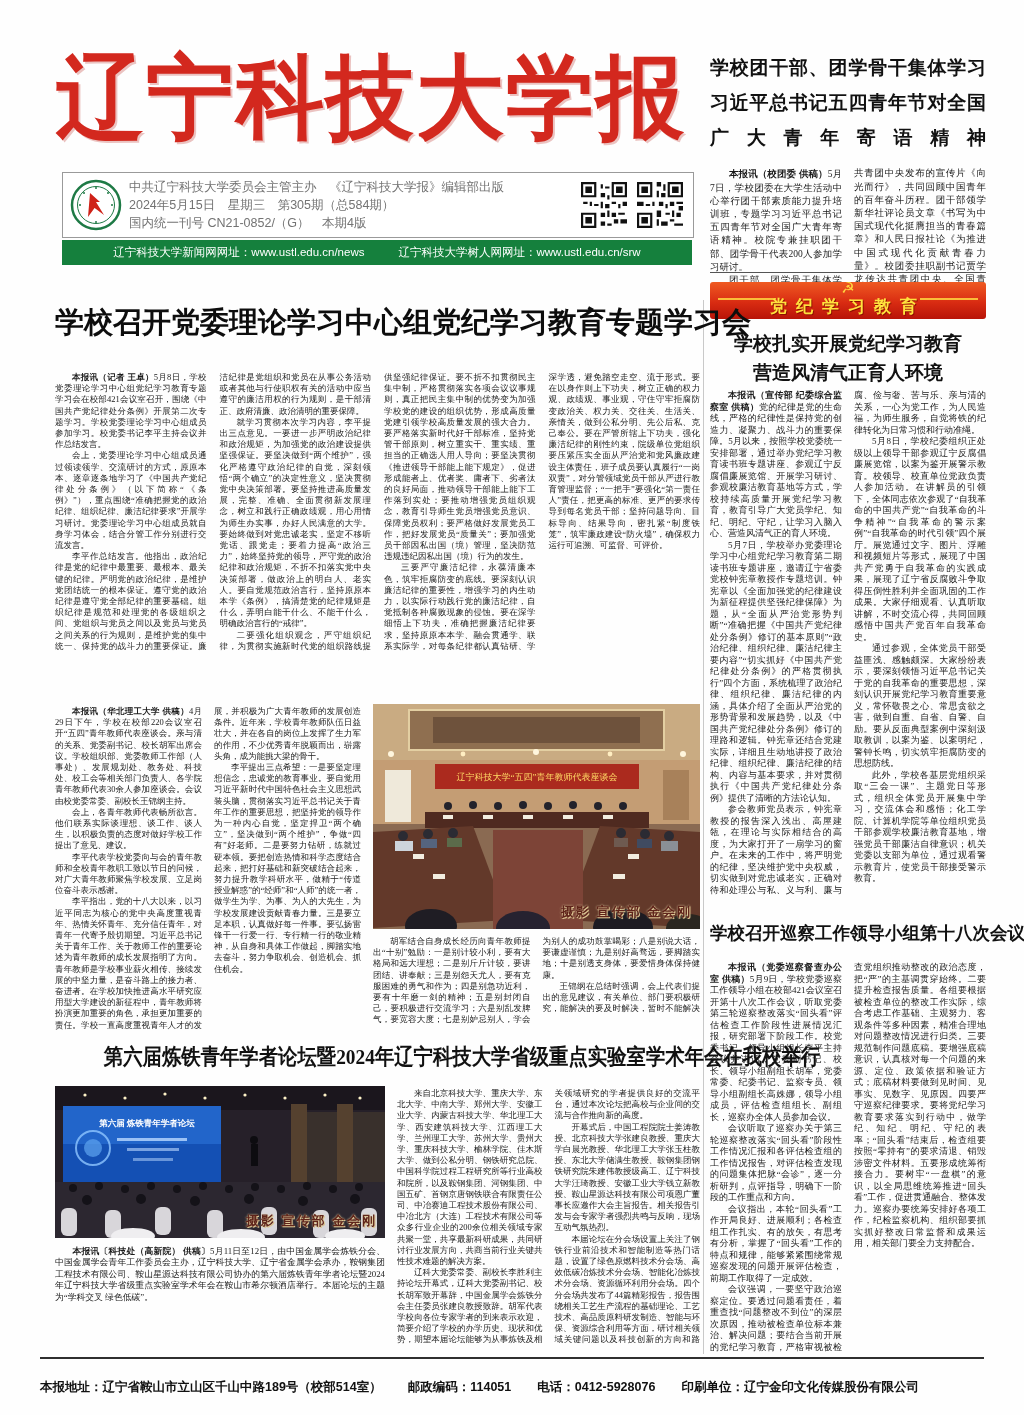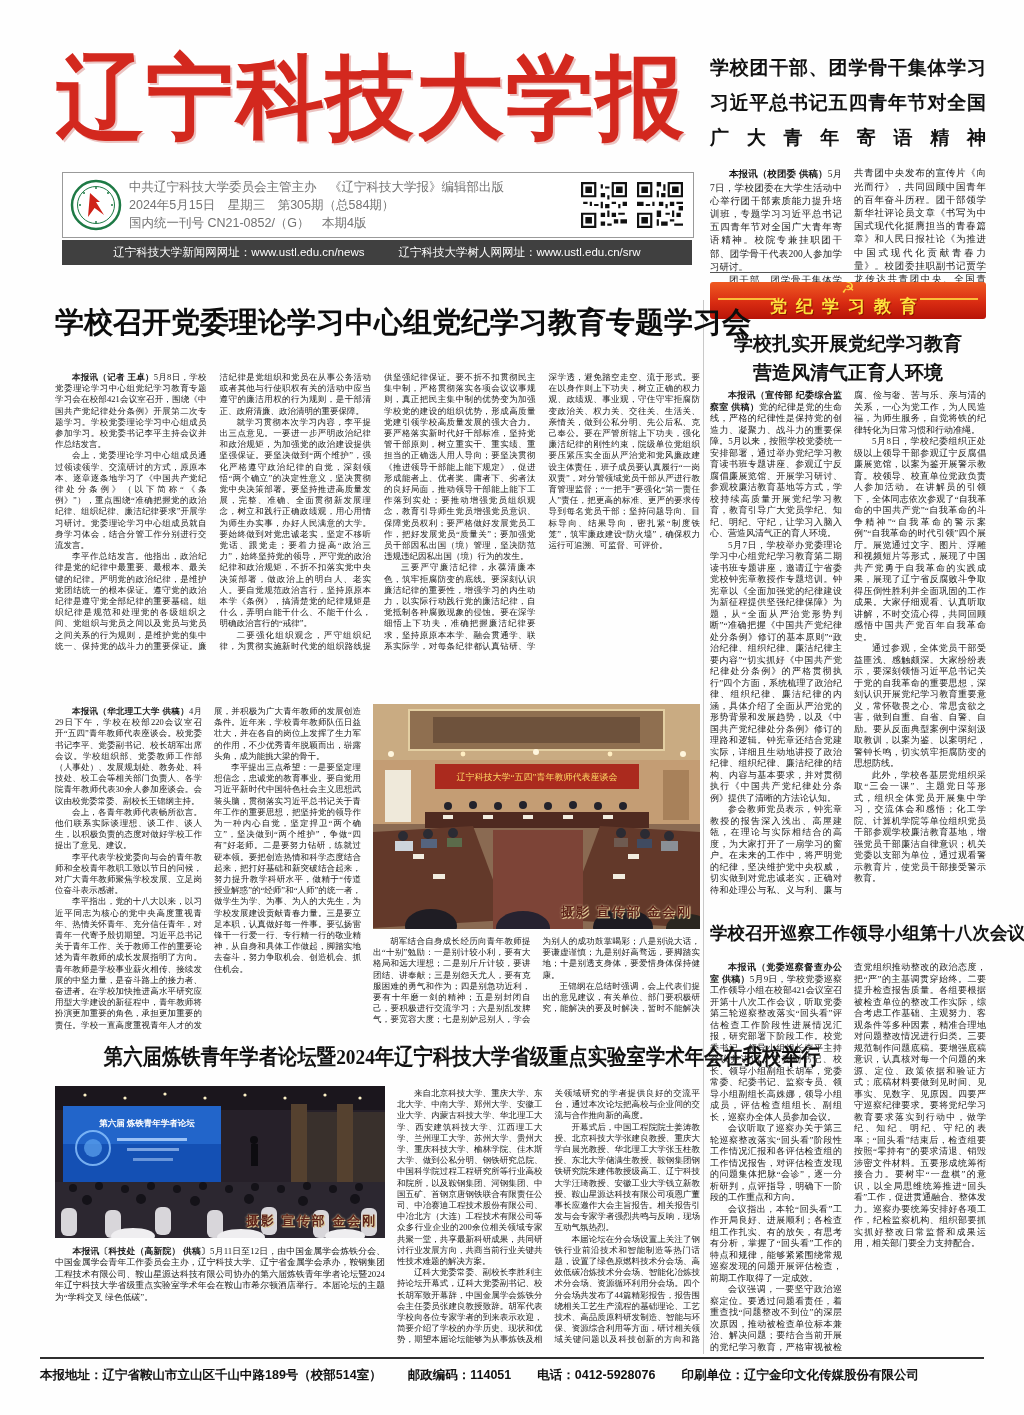--- a/index.html
+++ b/index.html
@@ -10,21 +10,21 @@
     font-size:88px;line-height:138px;font-weight:bold;color:#d3281e;
     font-family:"DejaVu Serif","Liberation Serif",serif;letter-spacing:2px;white-space:nowrap;
     text-shadow:2px 2px 0 rgba(180,20,10,.25);transform:scaleY(1.04);}
   .info-box{position:absolute;left:62px;top:172px;width:630px;height:64px;border:1px solid #9a9a9a;
     display:flex;align-items:center;background:#fff;}
   .logo-wrap{width:66px;display:flex;justify-content:center;}
   .info-lines{flex:1;font-size:12.5px;line-height:18px;color:#737373;
     font-family:"Liberation Sans","DejaVu Sans",sans-serif;}
   .qr-wrap{display:flex;gap:10px;margin-right:10px;}
   .qr{width:46px;height:46px;}
-  .green-bar{position:absolute;left:62px;top:240px;width:630px;height:25px;background:#404040;
+  .green-bar{position:absolute;left:62px;top:240px;width:630px;height:25px;background:#15803d;
     color:#fff;font-size:11.5px;line-height:25px;display:flex;justify-content:center;gap:34px;
     font-family:"Liberation Sans","DejaVu Sans",sans-serif;}
   
   .body-text p{margin:0;text-indent:2em;text-align:justify;}
   .body-text{text-align:justify;}
   .lead-in{font-weight:bold;font-family:"Liberation Sans","DejaVu Sans",sans-serif;}
   
   .tr-art{position:absolute;left:710px;top:50px;width:276px;}
   .tr-title{font-size:19px;font-weight:bold;line-height:1.85;text-align:justify;text-align-last:justify;
     color:#111;}
@@ -72,21 +72,21 @@
   .a3-title{position:absolute;left:55px;top:1042px;width:645px;text-align:center;font-weight:bold;
     color:#111;}
   .a3-title span{display:inline-block;font-size:22px;white-space:nowrap;transform:scaleX(.88);transform-origin:center;}
   .a3-photo{position:absolute;left:55px;top:1086px;width:330px;height:152px;overflow:hidden;}
   .a3-below{position:absolute;left:55px;top:1246px;width:330px;height:112px;
     font-size:8.8px;line-height:11.4px;overflow:hidden;}
   .a3-right{position:absolute;left:397px;top:1088px;width:303px;height:268px;
     column-count:2;column-gap:12px;column-fill:auto;font-size:8.5px;line-height:11.2px;overflow:hidden;}
   
   .footer{position:absolute;left:40px;top:1357px;width:944px;border-top:2px solid #2f2f2f;
-    padding-top:8px;display:flex;gap:26px;font-size:12.5px;font-weight:bold;color:#111;
+    padding-top:20px;display:flex;gap:26px;font-size:12.5px;font-weight:bold;color:#111;
     font-family:"Liberation Sans","DejaVu Sans",sans-serif;white-space:nowrap;}
 </style>
 </head>
 <body>
 
 <div class="page">
 
   <div class="masthead-title">辽宁科技大学报</div>
 
   <div class="info-box">
@@ -172,21 +172,21 @@
   <div class="lead-body body-text">
     <p><b class="lead-in">本报讯（记者 王卓）</b><span>5月8日，学校党委理论学习中心组党纪学习教育专题学习会在校部421会议室召开，围绕《中国共产党纪律处分条例》开展第二次专题学习。学校党委理论学习中心组成员参加学习。校党委书记李平主持会议并作总结发言。</span></p>
     <p>会上，党委理论学习中心组成员通过领读领学、交流研讨的方式，原原本本、逐章逐条地学习了《中国共产党纪律处分条例》（以下简称“《条例》”），重点围绕“准确把握党的政治纪律、组织纪律、廉洁纪律要求”开展学习研讨。党委理论学习中心组成员就自身学习体会，结合分管工作分别进行交流发言。</p>
     <p>李平作总结发言。他指出，政治纪律是党的纪律中最重要、最根本、最关键的纪律。严明党的政治纪律，是维护党团结统一的根本保证。遵守党的政治纪律是遵守党全部纪律的重要基础。组织纪律是规范和处理党的各级组织之间、党组织与党员之间以及党员与党员之间关系的行为规则，是维护党的集中统一、保持党的战斗力的重要保证。廉洁纪律是党组织和党员在从事公务活动或者其他与行使职权有关的活动中应当遵守的廉洁用权的行为规则，是干部清正、政府清廉、政治清明的重要保障。</p>
     <p>就学习贯彻本次学习内容，李平提出三点意见。一要进一步严明政治纪律和政治规矩，为加强党的政治建设提供坚强保证。要坚决做到“两个维护”，强化严格遵守政治纪律的自觉，深刻领悟“两个确立”的决定性意义，坚决贯彻党中央决策部署。要坚持推进高质量发展，完整、准确、全面贯彻新发展理念，树立和践行正确政绩观，用心用情为师生办实事，办好人民满意的大学。要始终做到对党忠诚老实，坚定不移听党话、跟党走；要着力提高“政治三力”，始终坚持党的领导，严守党的政治纪律和政治规矩，不折不扣落实党中央决策部署，做政治上的明白人、老实人。要自觉规范政治言行，坚持原原本本学《条例》，搞清楚党的纪律规矩是什么，弄明白能干什么、不能干什么，明确政治言行的“戒律”。</p>
     <p>二要强化组织观念，严守组织纪律，为贯彻实施新时代党的组织路线提供坚强纪律保证。要不折不扣贯彻民主集中制，严格贯彻落实各项会议议事规则，真正把民主集中制的优势变为加强学校党的建设的组织优势，形成高质量党建引领学校高质量发展的强大合力。要严格落实新时代好干部标准，坚持党管干部原则，树立重实干、重实绩、重担当的正确选人用人导向；要坚决贯彻《推进领导干部能上能下规定》，促进形成能者上、优者奖、庸者下、劣者汰的良好局面，推动领导干部能上能下工作落到实处；要推动增强党员组织观念，教育引导师生党员增强党员意识、保障党员权利；要严格做好发展党员工作，把好发展党员“质量关”；要加强党员干部因私出国（境）管理，坚决防范违规违纪因私出国（境）行为的发生。</p>
     <p>三要严守廉洁纪律，永葆清廉本色，筑牢拒腐防变的底线。要深刻认识廉洁纪律的重要性，增强学习的内生动力，以实际行动践行党的廉洁纪律，自觉抵制各种腐败现象的侵蚀。要在深学细悟上下功夫，准确把握廉洁纪律要求，坚持原原本本学、融会贯通学、联系实际学，对每条纪律都认真钻研、学深学透，避免踏空走空、流于形式。要在以身作则上下功夫，树立正确的权力观、政绩观、事业观，守住守牢拒腐防变政治关、权力关、交往关、生活关、亲情关，做到公私分明、先公后私、克己奉公。要在严管所辖上下功夫，强化廉洁纪律的刚性约束，院级单位党组织要压紧压实全面从严治党和党风廉政建设主体责任，班子成员要认真履行“一岗双责”，对分管领域党员干部从严进行教育管理监督；“一把手”要强化“第一责任人”责任，把更高的标准、更严的要求传导到每名党员干部；坚持问题导向、目标导向、结果导向，密扎紧“制度铁笼”，筑牢廉政建设“防火墙”，确保权力运行可追溯、可监督、可评价。</p>
   </div>
 
   <div class="a2-left body-text">
-    <p><b class="lead-in">本报讯（华北理工大学 供稿）</b><span>4月29日下午，学校在校部220会议室召开“五四”青年教师代表座谈会。校党委书记李平、党委副书记、校长胡军出席会议。学校组织部、党委教师工作部（人事处）、发展规划处、教务处、科技处、校工会等相关部门负责人、各学院青年教师代表30余人参加座谈会。会议由校党委常委、副校长王锦纲主持。</span></p>
+    <p><b class="lead-in">本报讯（华北理工大学 供稿）</b><span>4月29日下午，学校在校部220会议室召开“五四”青年教师代表座谈会。亲与清的关系、党委副书记、校长胡军出席会议。学校组织部、党委教师工作部（人事处）、发展规划处、教务处、科技处、校工会等相关部门负责人、各学院青年教师代表30余人参加座谈会。会议由校党委常委、副校长王锦纲主持。</span></p>
     <p>会上，各青年教师代表畅所欲言。他们联系实际谈理想、谈工作、谈人生，以积极负责的态度对做好学校工作提出了意见、建议。</p>
     <p>李平代表学校党委向与会的青年教师和全校青年教职工致以节日的问候，对广大青年教师聚焦学校发展、立足岗位奋斗表示感谢。</p>
     <p>李平指出，党的十八大以来，以习近平同志为核心的党中央高度重视青年、热情关怀青年、充分信任青年，对青年一代寄予殷切期望。习近平总书记关于青年工作、关于教师工作的重要论述为青年教师的成长发展指明了方向。青年教师是学校事业薪火相传、接续发展的中坚力量，是奋斗路上的接力者、奋进者。在学校加快推进高水平研究应用型大学建设的新征程中，青年教师将扮演更加重要的角色，承担更加重要的责任。学校一直高度重视青年人才的发展，并积极为广大青年教师的发展创造条件。近年来，学校青年教师队伍日益壮大，并在各自的岗位上发挥了生力军的作用，不少优秀青年脱颖而出，崭露头角，成为能挑大梁的骨干。</p>
     <p>李平提出三点希望：一是要坚定理想信念，忠诚党的教育事业。要自觉用习近平新时代中国特色社会主义思想武装头脑，贯彻落实习近平总书记关于青年工作的重要思想，把坚持党的领导作为一种内心自觉，坚定捍卫“两个确立”，坚决做到“两个维护”，争做“四有”好老师。二是要努力钻研，练就过硬本领。要把创造热情和科学态度结合起来，把打好基础和新突破结合起来，努力提升教学科研水平，做精于“传道授业解惑”的“经师”和“人师”的统一者，做学生为学、为事、为人的大先生，为学校发展建设贡献青春力量。三是要立足本职，认真做好每一件事。要弘扬雷锋干一行爱一行、专行精一行的敬业精神，从自身和具体工作做起，脚踏实地去奋斗，努力争取机会、创造机会、抓住机会。</p>
   </div>
 
   <div class="a2-photo">
     <svg width="327" height="225" viewBox="0 0 327 225" preserveAspectRatio="none">
       <rect width="327" height="225" fill="#8a6a52"></rect>
       <rect width="327" height="58" fill="#c9ab82"></rect>

